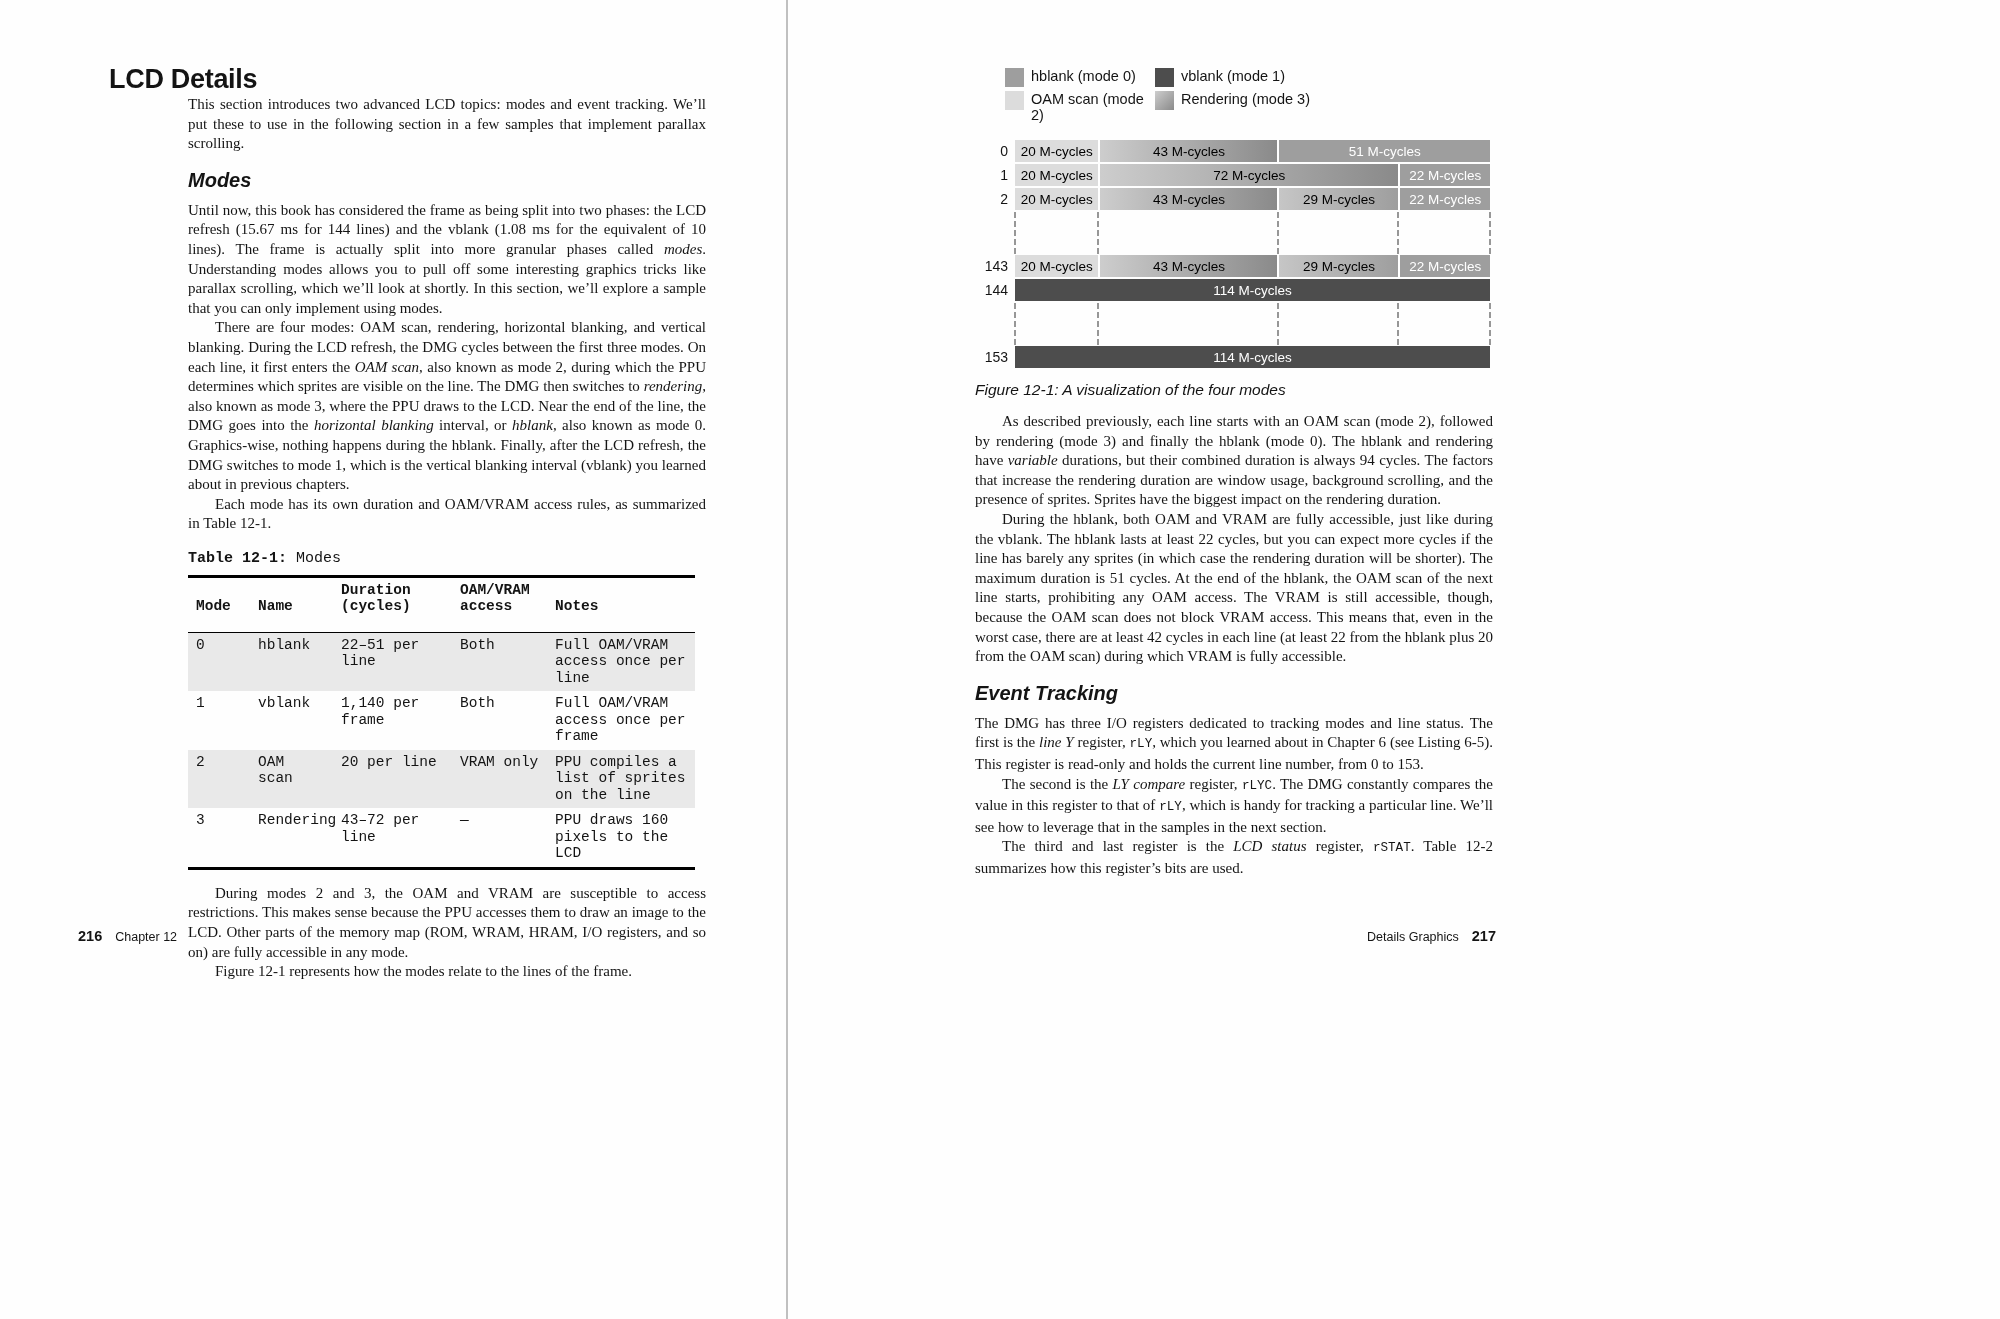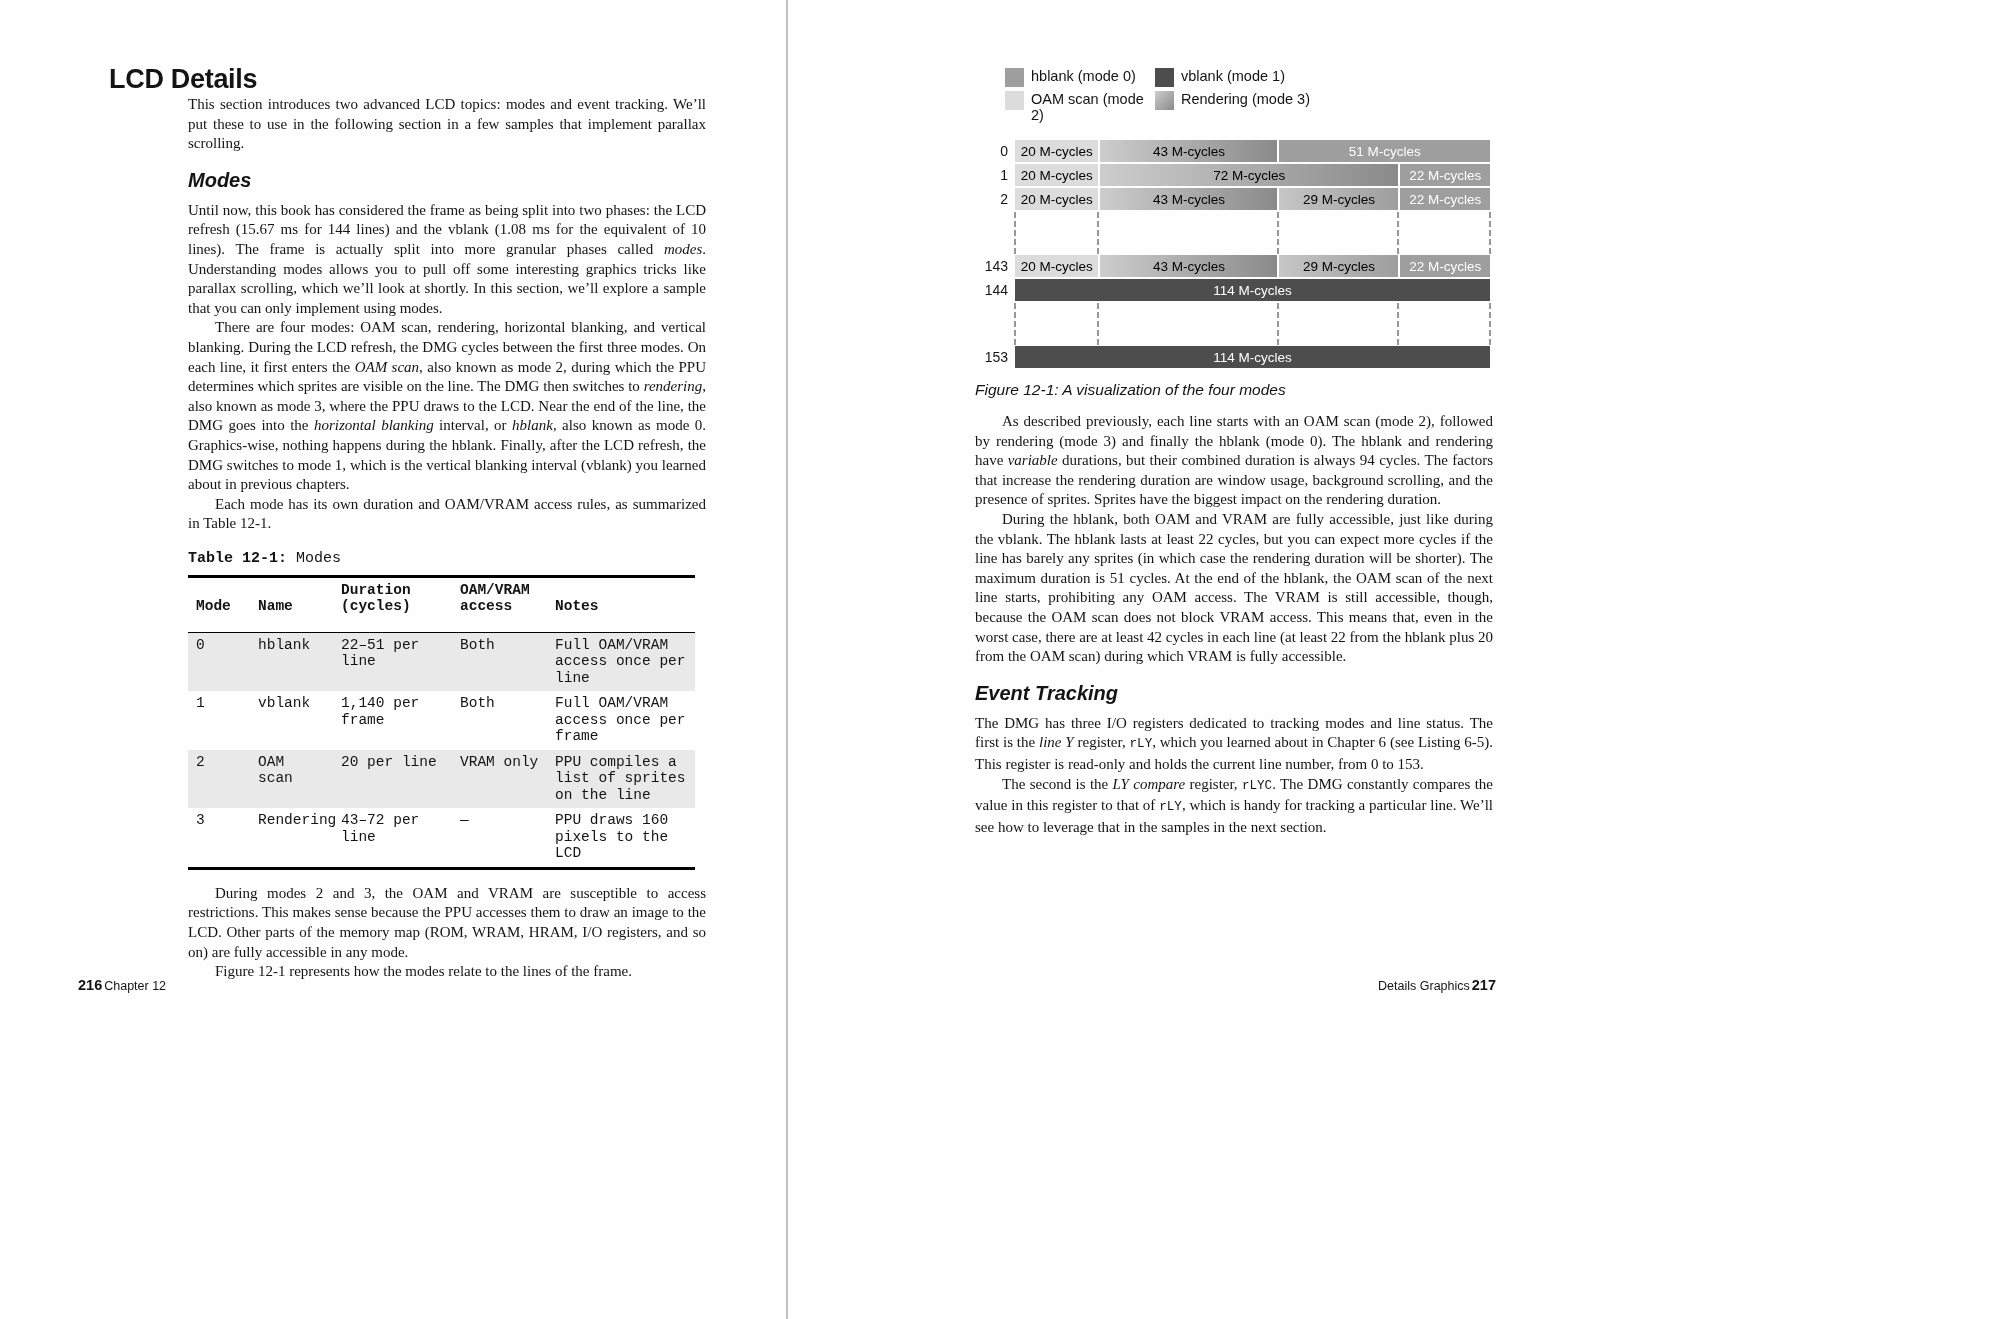--- a/index.html
+++ b/index.html
@@ -60,22 +60,22 @@
   .seg{display:flex;align-items:center;justify-content:center;
     font-size:13.5px;white-space:nowrap;overflow:hidden;box-sizing:border-box}
   .seg + .seg{border-left:2px solid #fff}
 
   .gap-row{position:relative;height:42px;margin:1px 0 1px 40px;width:475px}
   .gap-dash{position:absolute;top:0;bottom:0;width:0;border-left:2px dashed #979797;margin-left:-1px}
 
   .fig-caption{font-family:"Liberation Sans",sans-serif;font-style:italic;font-size:15.5px;margin-top:13px}
 
   
-  .footer{position:absolute;top:977px;font-family:"Liberation Sans",sans-serif;font-size:12.5px;
-    display:flex;align-items:baseline;gap:2px}
+  .footer{position:absolute;top:928px;font-family:"Liberation Sans",sans-serif;font-size:12.5px;
+    display:flex;align-items:baseline;gap:13px}
   .footer .pg{font-weight:bold;font-size:14.5px}
   .lp-footer{left:78px}
   .rp-footer{left:975px;width:521px;justify-content:flex-end}
 </style>
 </head>
 <body>
 
 <div class="divider"></div>
 
 <h1 class="lp-heading">LCD Details</h1>
@@ -239,18 +239,19 @@
 
     <div class="fig-caption">Figure 12-1: A visualization of the four modes</div>
   </div>
 
   <p class="body-p indent">As described previously, each line starts with an OAM scan (mode 2), followed by rendering (mode 3) and finally the hblank (mode 0). The hblank and rendering have <em>variable</em> durations, but their combined duration is always 94 cycles. The factors that increase the rendering duration are window usage, background scrolling, and the presence of sprites. Sprites have the biggest impact on the rendering duration.</p>
   <p class="body-p indent">During the hblank, both OAM and VRAM are fully accessible, just like during the vblank. The hblank lasts at least 22 cycles, but you can expect more cycles if the line has barely any sprites (in which case the rendering duration will be shorter). The maximum duration is 51 cycles. At the end of the hblank, the OAM scan of the next line starts, prohibiting any OAM access. The VRAM is still accessible, though, because the OAM scan does not block VRAM access. This means that, even in the worst case, there are at least 42 cycles in each line (at least 22 from the hblank plus 20 from the OAM scan) during which VRAM is fully accessible.</p>
 
   <h2 class="subheading">Event Tracking</h2>
   <p class="body-p">The DMG has three I/O registers dedicated to tracking modes and line status. The first is the <em>line Y</em> register, <code>rLY</code>, which you learned about in Chapter 6 (see Listing 6-5). This register is read-only and holds the current line number, from 0 to 153.</p>
   <p class="body-p indent">The second is the <em>LY compare</em> register, <code>rLYC</code>. The DMG constantly compares the value in this register to that of <code>rLY</code>, which is handy for tracking a particular line. We’ll see how to leverage that in the samples in the next section.</p>
+  <p class="body-p indent">The third and last register is the <em>LCD status</em> register, <code>rSTAT</code>. Table 12-2 summarizes how this register’s bits are used.</p>
 </div>
 
 <div class="footer rp-footer">
   <span class="ch">Details Graphics</span>
   <span class="pg">217</span>
 </div>
 
 </body></html>

